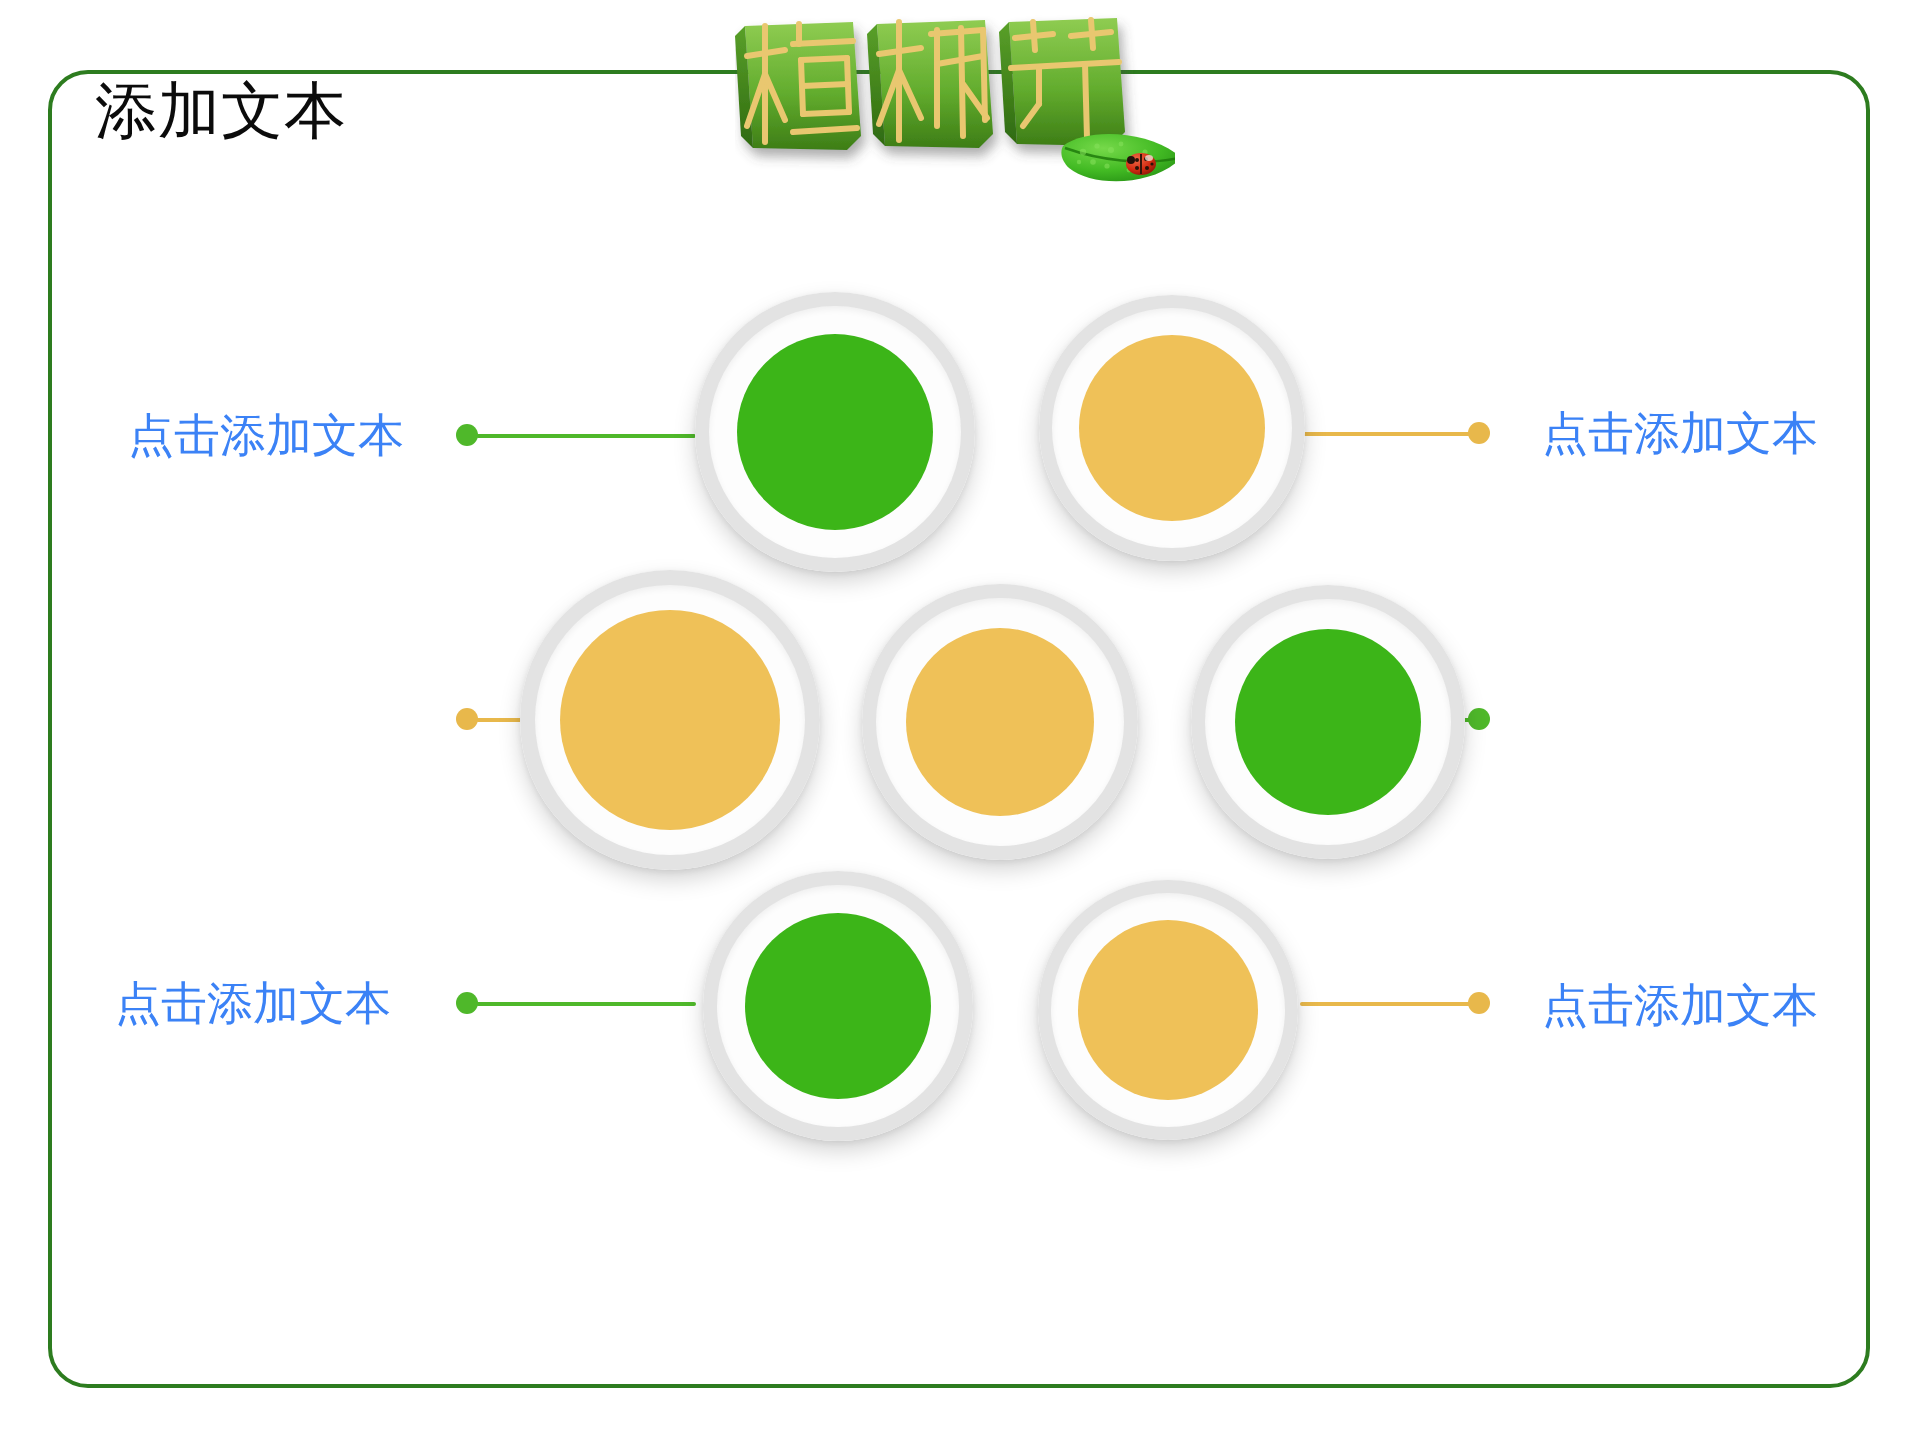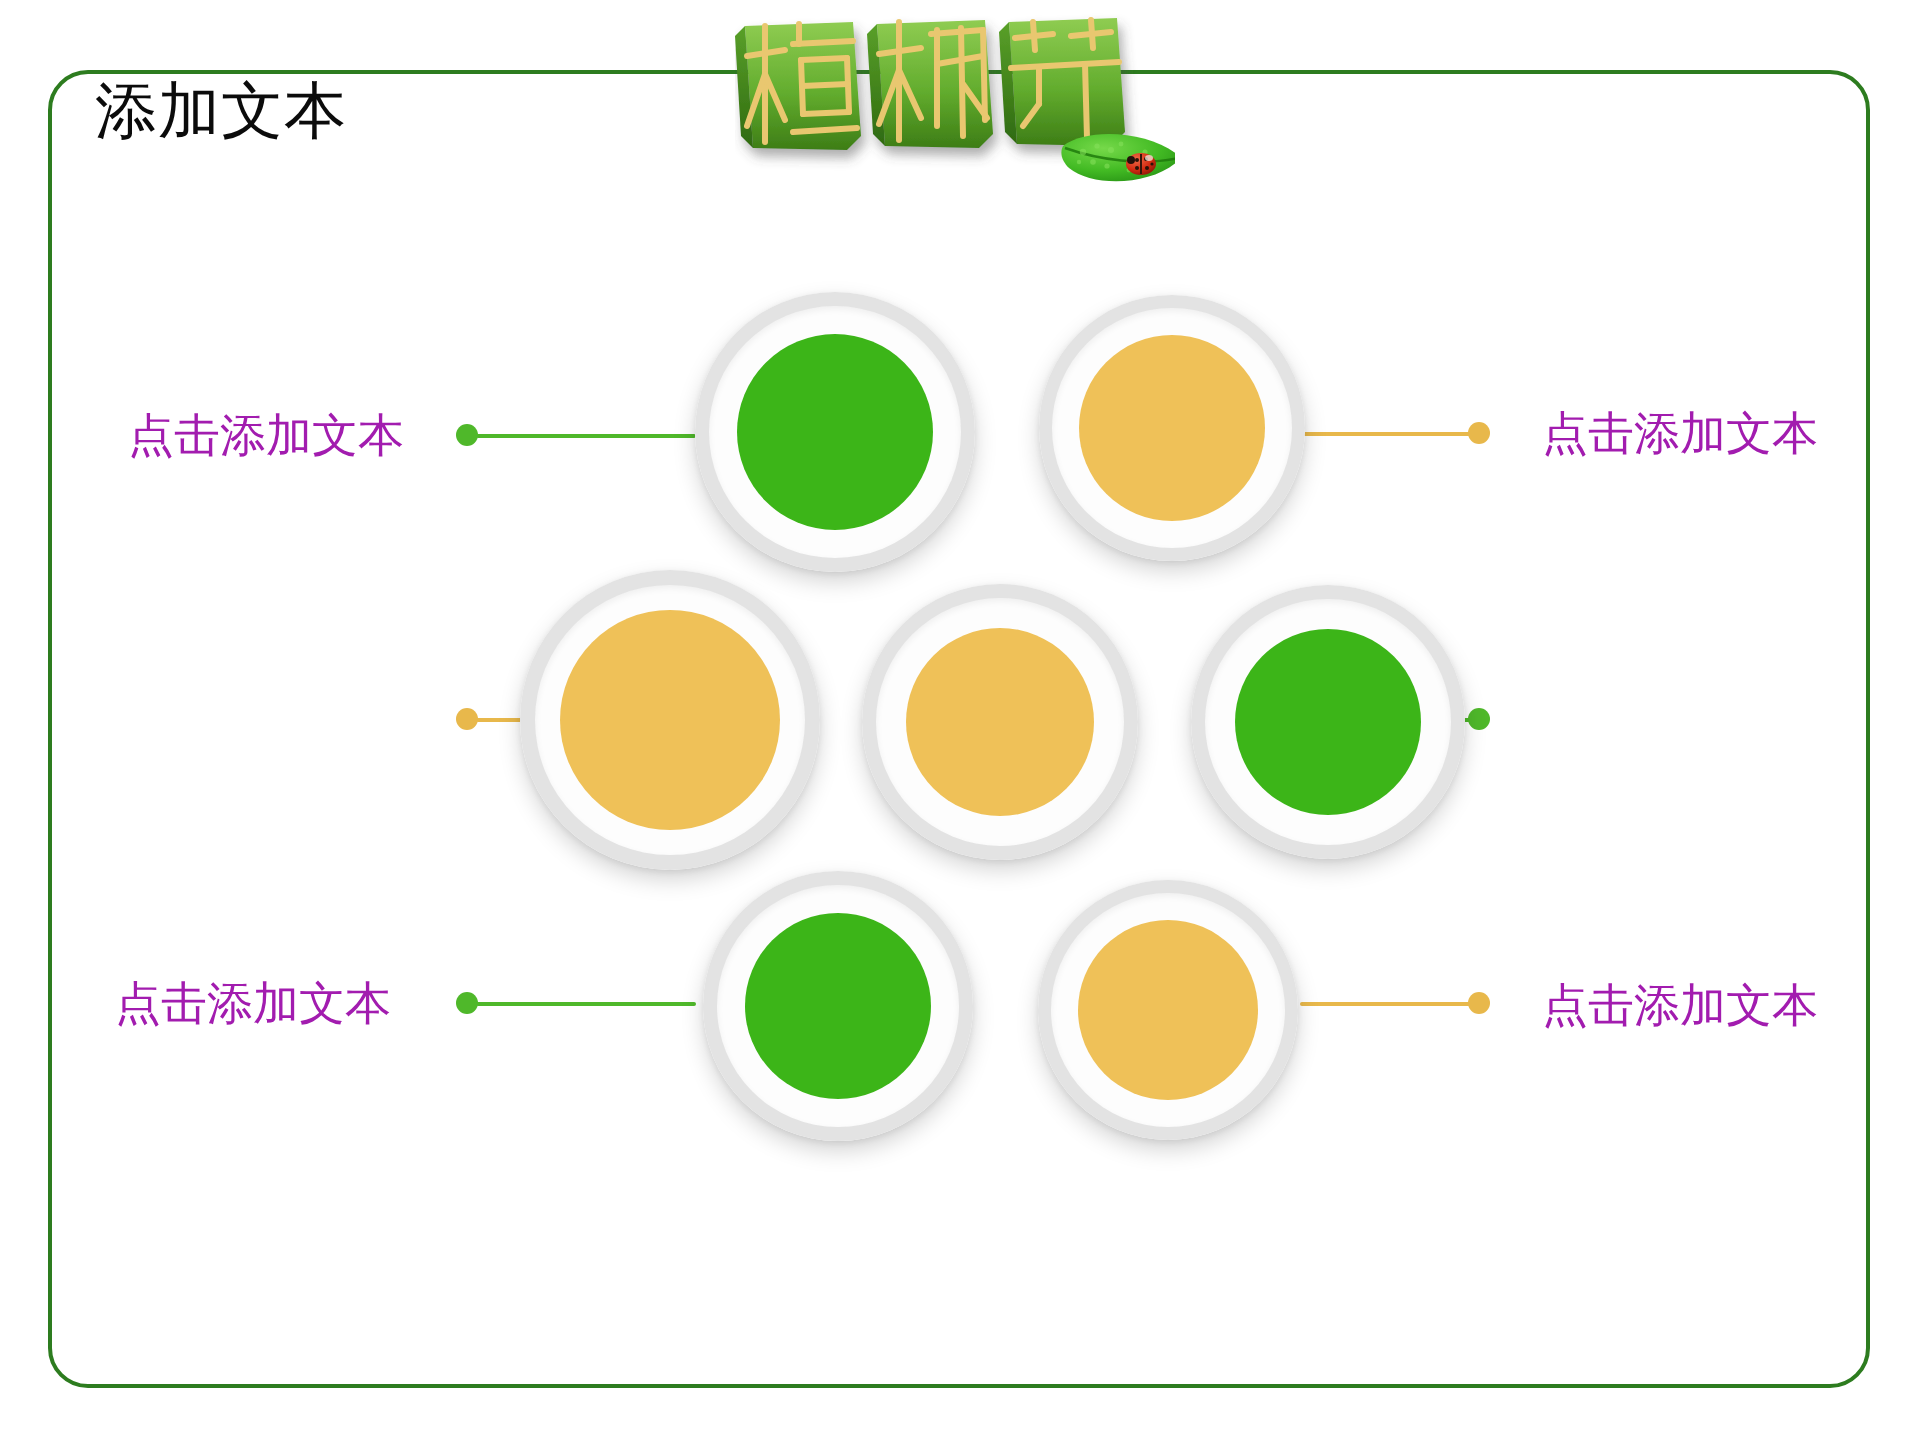--- a/index.html
+++ b/index.html
@@ -92,21 +92,21 @@
   }
   .conn-dot {
     position: absolute;
     border-radius: 50%;
   }
 
   
   .node-label {
     position: absolute;
     font-size: 46px;
-    color: #a21caf;
+    color: #3b82f6;
     white-space: nowrap;
     line-height: 1;
   }
   .node-label.right { text-align: left; }
   .node-label.left  { text-align: right; }
 </style>
 </head>
 <body>
 
 <div id="slide">

